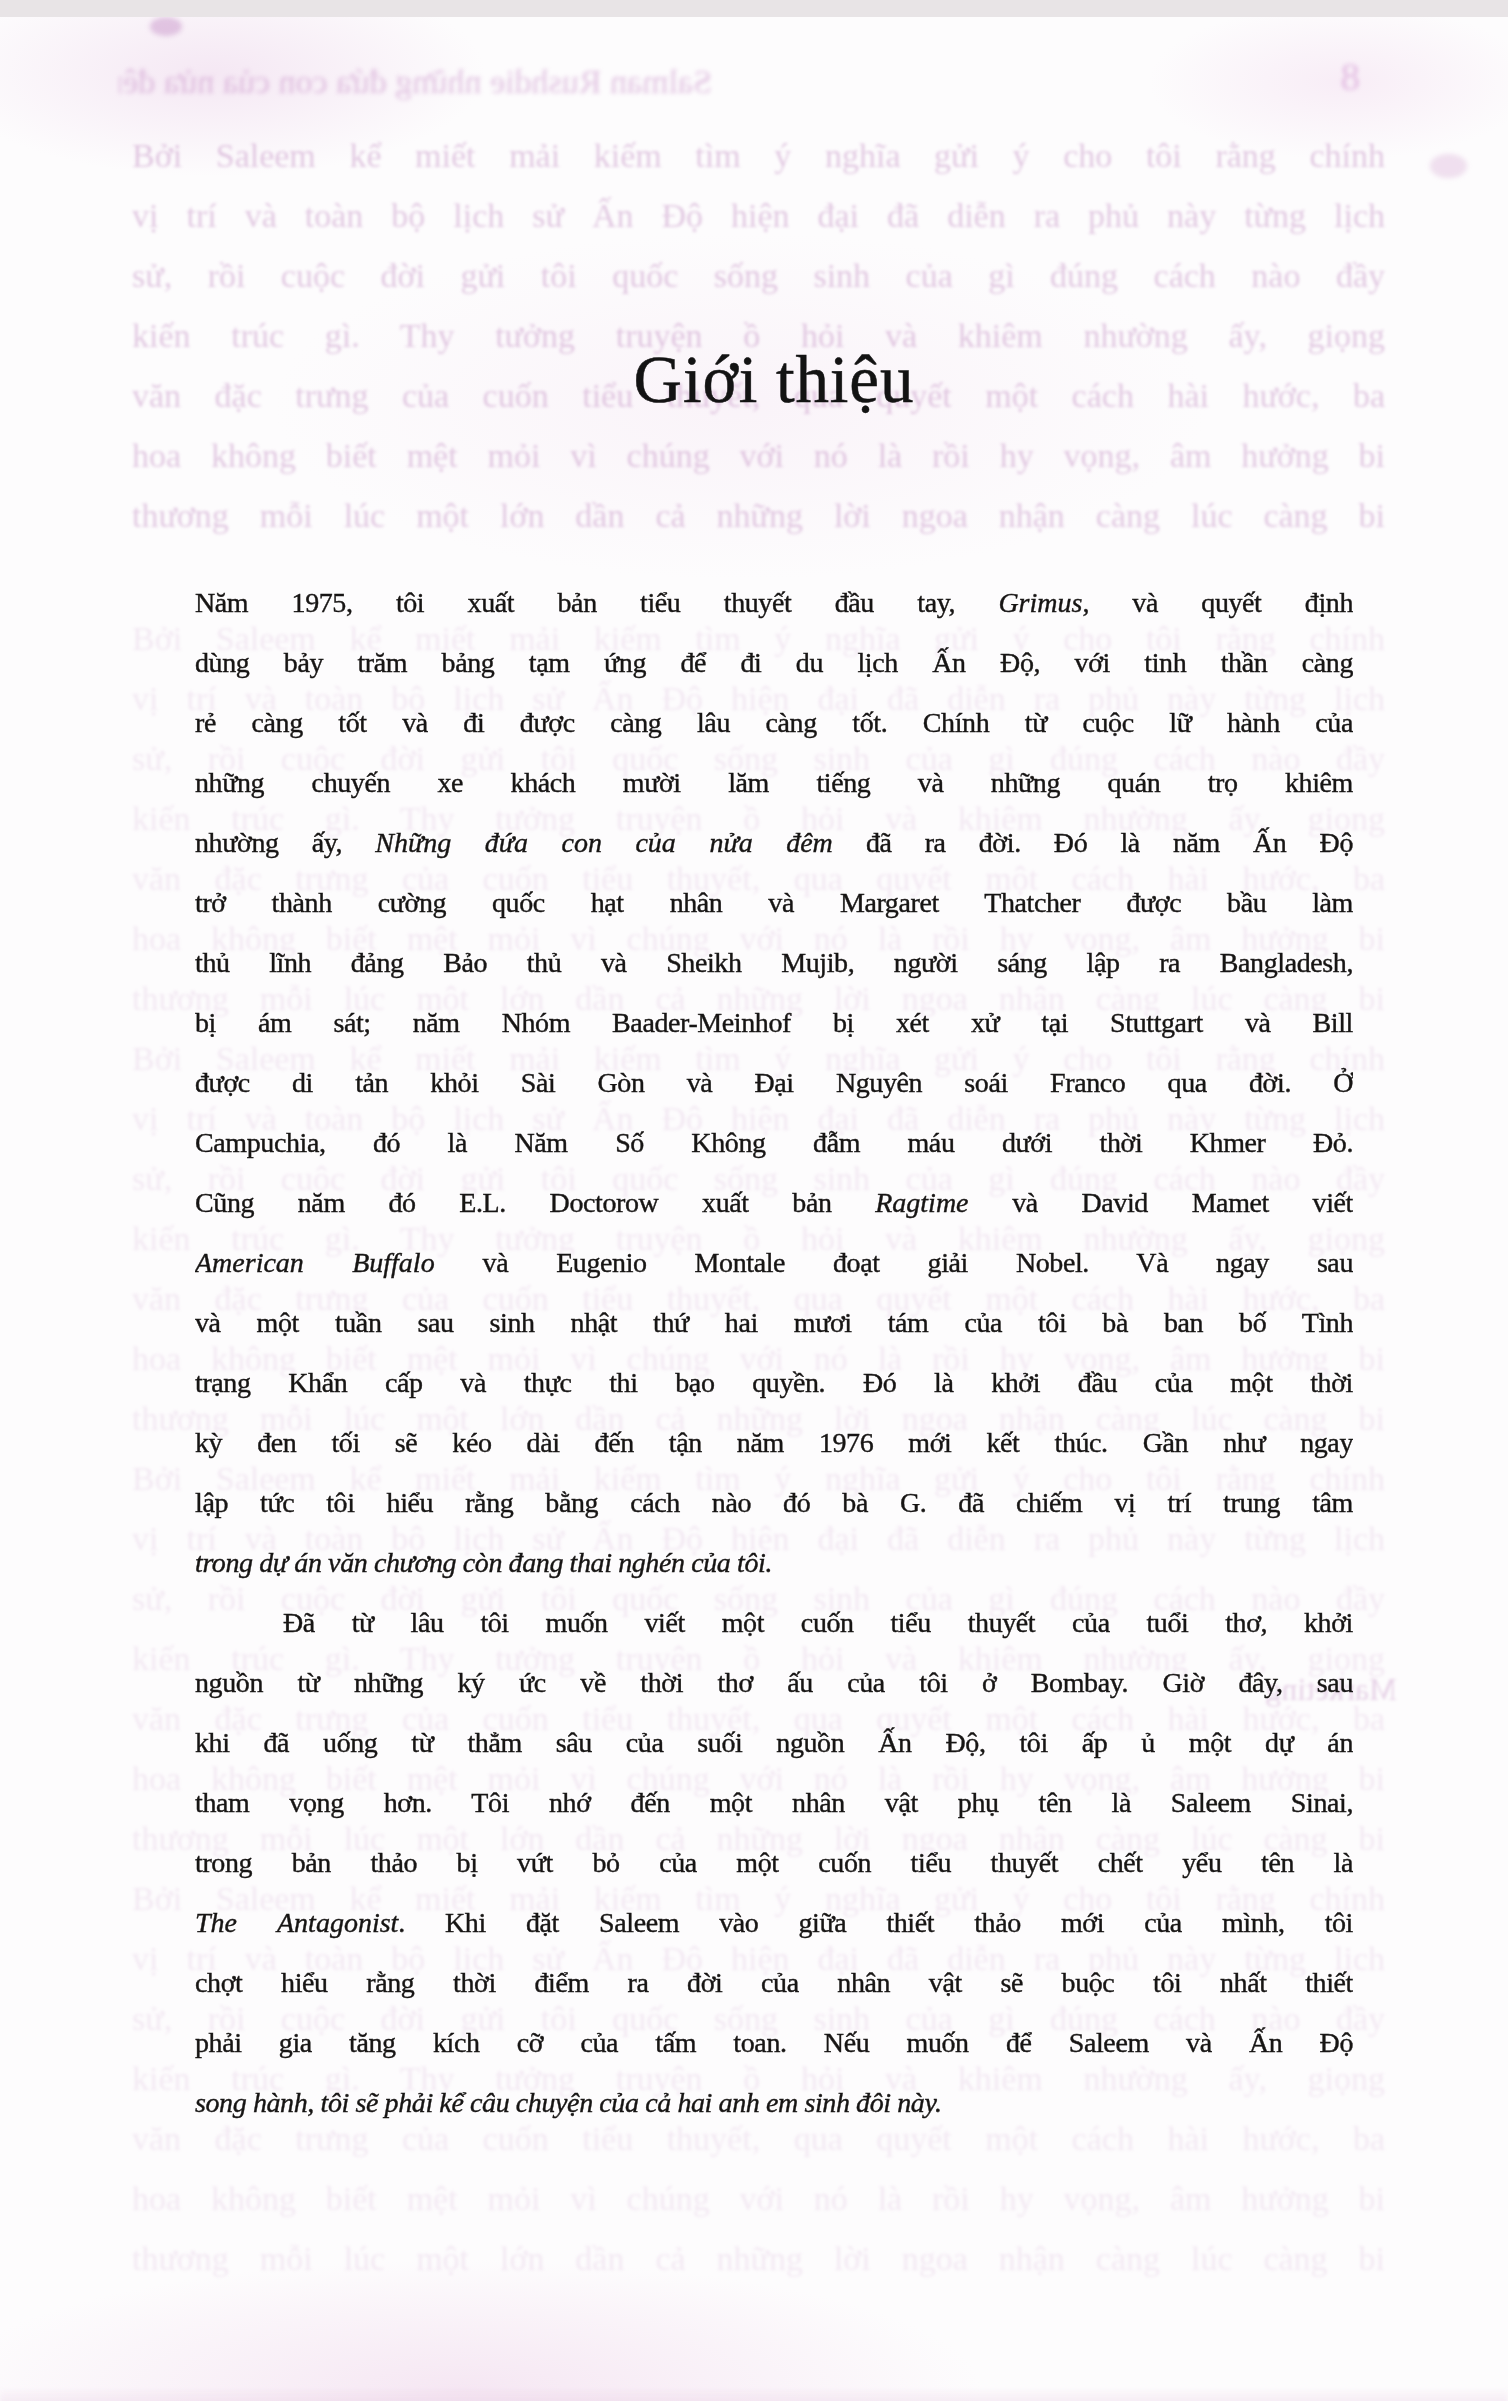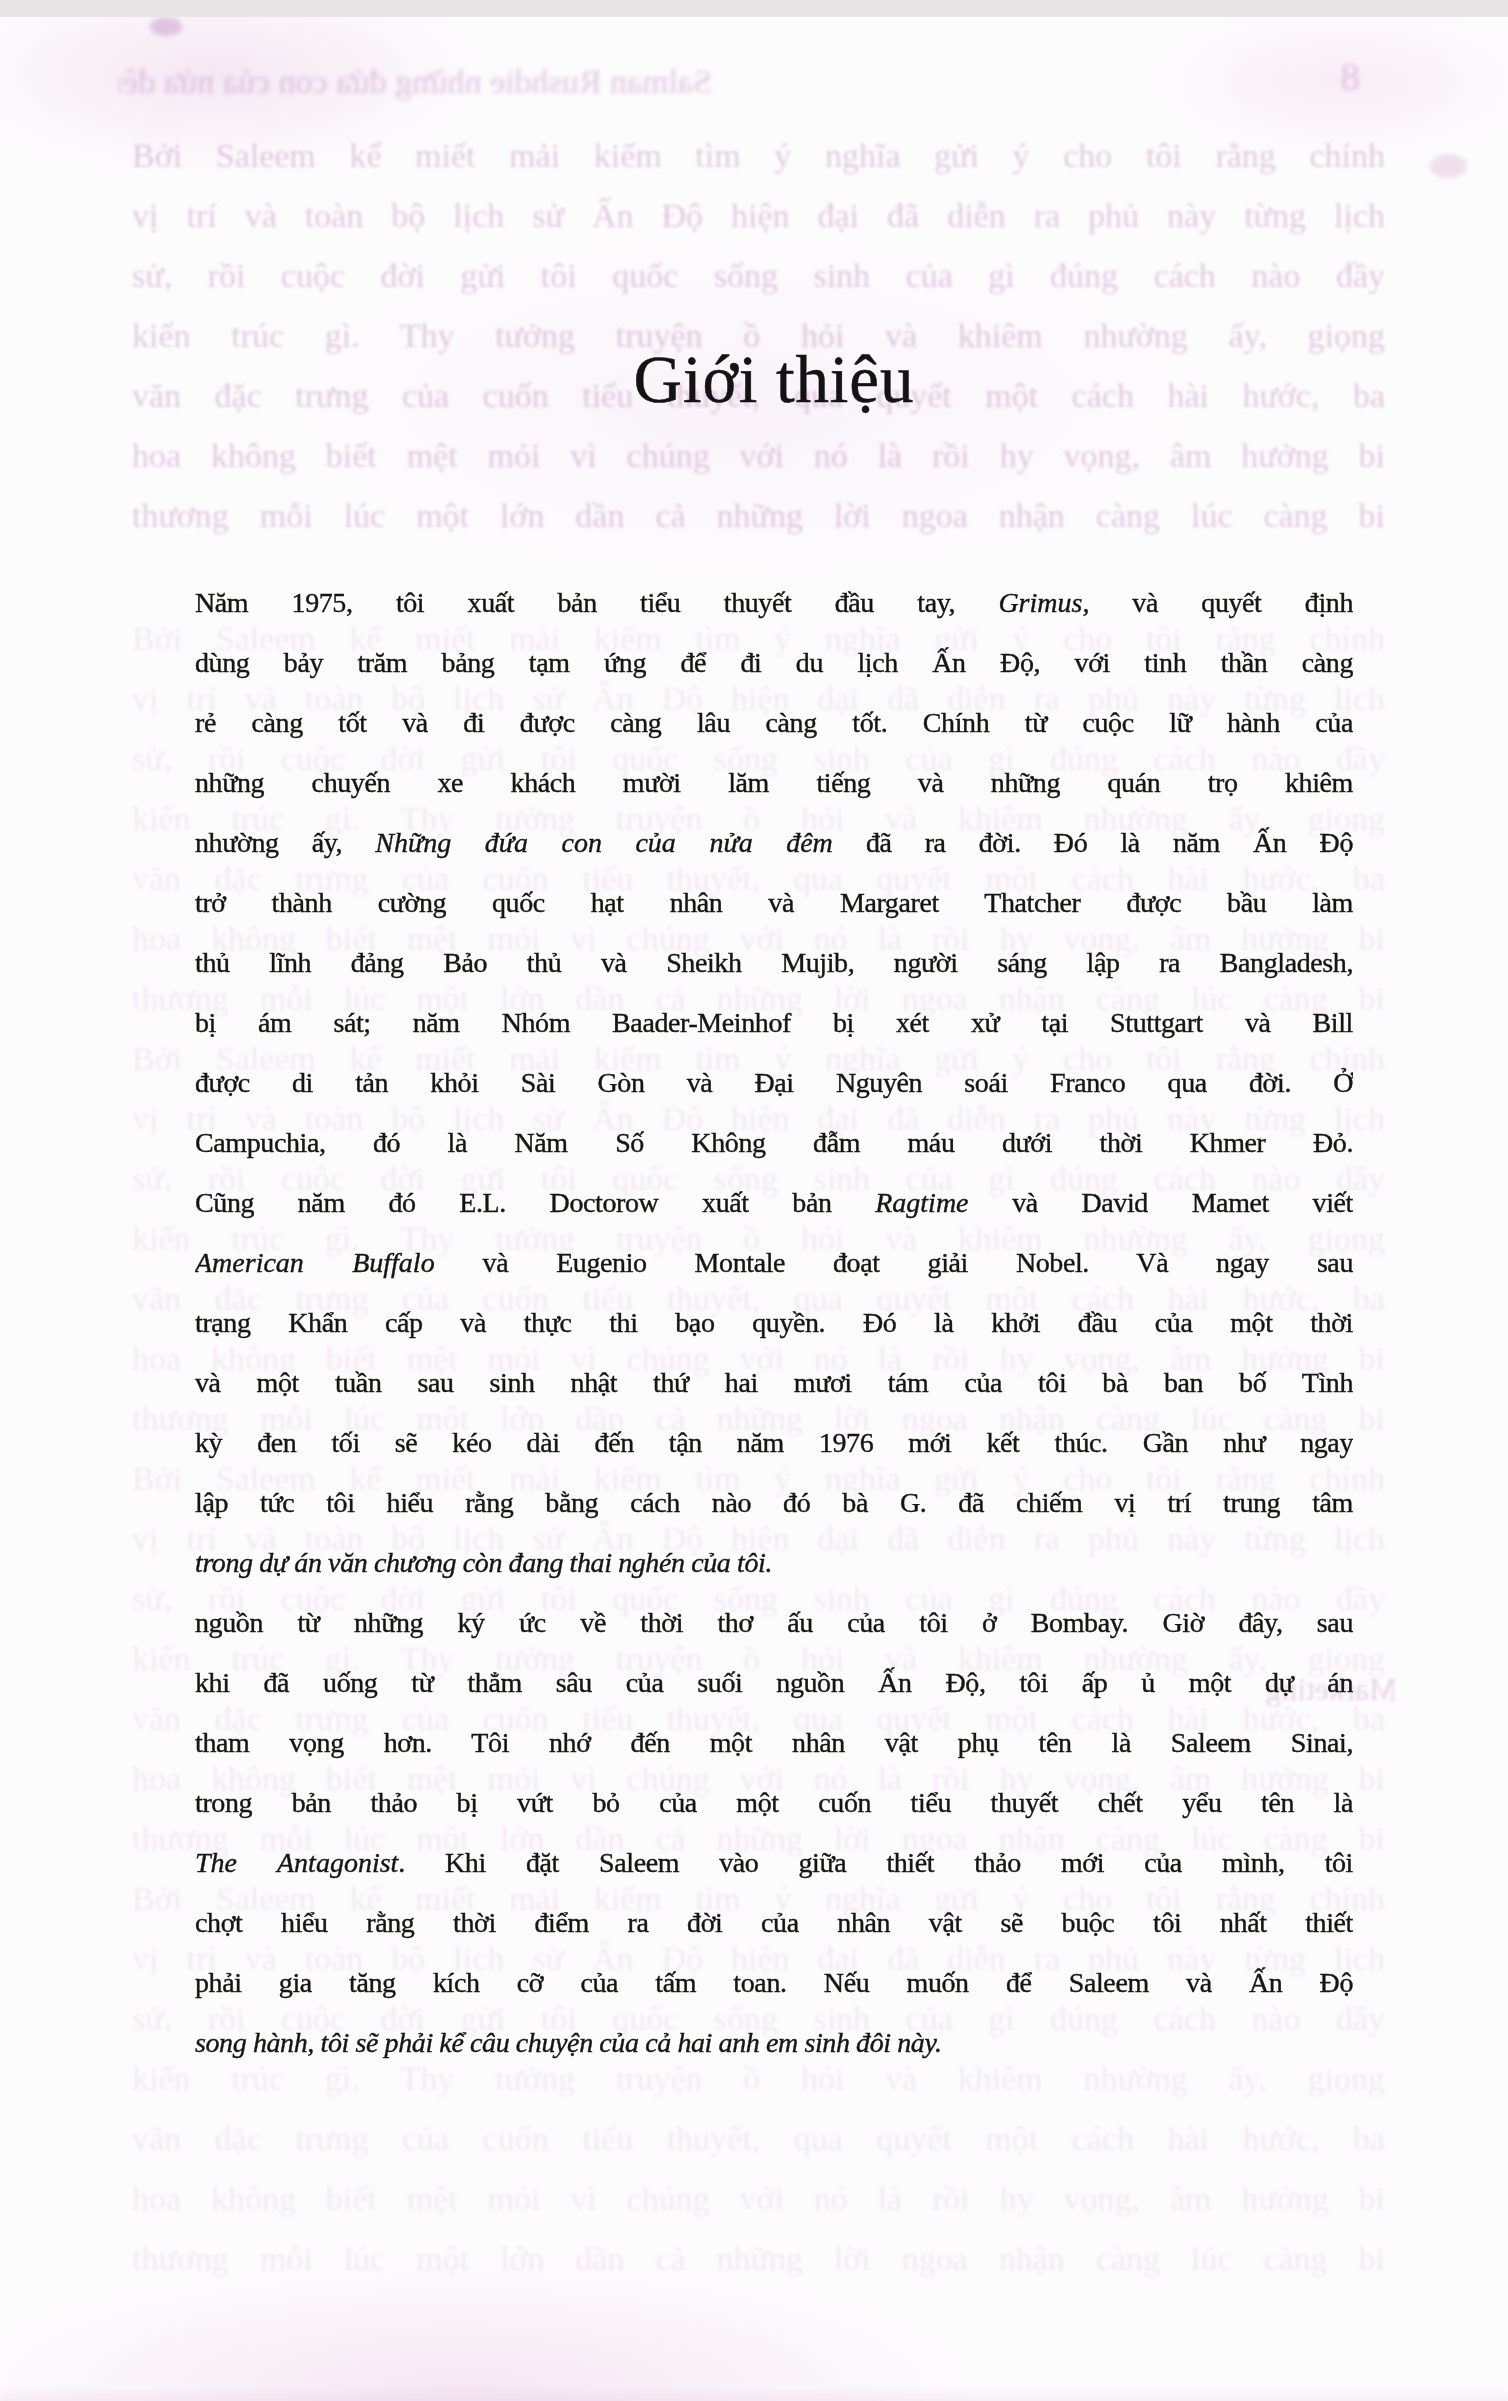--- a/index.html
+++ b/index.html
@@ -150,25 +150,26 @@
       <div class="line"><span>rẻ càng tốt và đi được càng lâu càng tốt. Chính từ cuộc lữ hành của</span></div>
       <div class="line"><span>những chuyến xe khách mười lăm tiếng và những quán trọ khiêm</span></div>
       <div class="line"><span>nhường ấy, </span><em>Những đứa con của nửa đêm</em><span> đã ra đời. Đó là năm Ấn Độ</span></div>
       <div class="line"><span>trở thành cường quốc hạt nhân và Margaret Thatcher được bầu làm</span></div>
       <div class="line"><span>thủ lĩnh đảng Bảo thủ và Sheikh Mujib, người sáng lập ra Bangladesh,</span></div>
       <div class="line"><span>bị ám sát; năm Nhóm Baader-Meinhof bị xét xử tại Stuttgart và Bill</span></div>
       <div class="line"><span>được di tản khỏi Sài Gòn và Đại Nguyên soái Franco qua đời. Ở</span></div>
       <div class="line"><span>Campuchia, đó là Năm Số Không đẫm máu dưới thời Khmer Đỏ.</span></div>
       <div class="line"><span>Cũng năm đó E.L. Doctorow xuất bản </span><em>Ragtime</em><span> và David Mamet viết</span></div>
       <div class="line"><em>American Buffalo</em><span> và Eugenio Montale đoạt giải Nobel. Và ngay sau</span></div>
+      <div class="line"><span>và một tuần sau sinh nhật thứ hai mươi tám của tôi bà ban bố Tình</span></div>
       <div class="line"><span>trạng Khẩn cấp và thực thi bạo quyền. Đó là khởi đầu của một thời</span></div>
-      <div class="line"><span>và một tuần sau sinh nhật thứ hai mươi tám của tôi bà ban bố Tình</span></div>
       <div class="line"><span>kỳ đen tối sẽ kéo dài đến tận năm 1976 mới kết thúc. Gần như ngay</span></div>
       <div class="line"><span>lập tức tôi hiểu rằng bằng cách nào đó bà G. đã chiếm vị trí trung tâm</span></div>
       <div class="line pl"><span>trong dự án văn chương còn đang thai nghén của tôi.</span></div>
+      <div class="line indent"><span>Đã từ lâu tôi muốn viết một cuốn tiểu thuyết của tuổi thơ, khởi</span></div>
       <div class="line"><span>nguồn từ những ký ức về thời thơ ấu của tôi ở Bombay. Giờ đây, sau</span></div>
       <div class="line"><span>khi đã uống từ thẳm sâu của suối nguồn Ấn Độ, tôi ấp ủ một dự án</span></div>
       <div class="line"><span>tham vọng hơn. Tôi nhớ đến một nhân vật phụ tên là Saleem Sinai,</span></div>
       <div class="line"><span>trong bản thảo bị vứt bỏ của một cuốn tiểu thuyết chết yểu tên là</span></div>
       <div class="line"><em>The Antagonist</em><span>. Khi đặt Saleem vào giữa thiết thảo mới của mình, tôi</span></div>
       <div class="line"><span>chợt hiểu rằng thời điểm ra đời của nhân vật sẽ buộc tôi nhất thiết</span></div>
       <div class="line"><span>phải gia tăng kích cỡ của tấm toan. Nếu muốn để Saleem và Ấn Độ</span></div>
       <div class="line pl"><span>song hành, tôi sẽ phải kể câu chuyện của cả hai anh em sinh đôi này.</span></div>
     </div>
 

